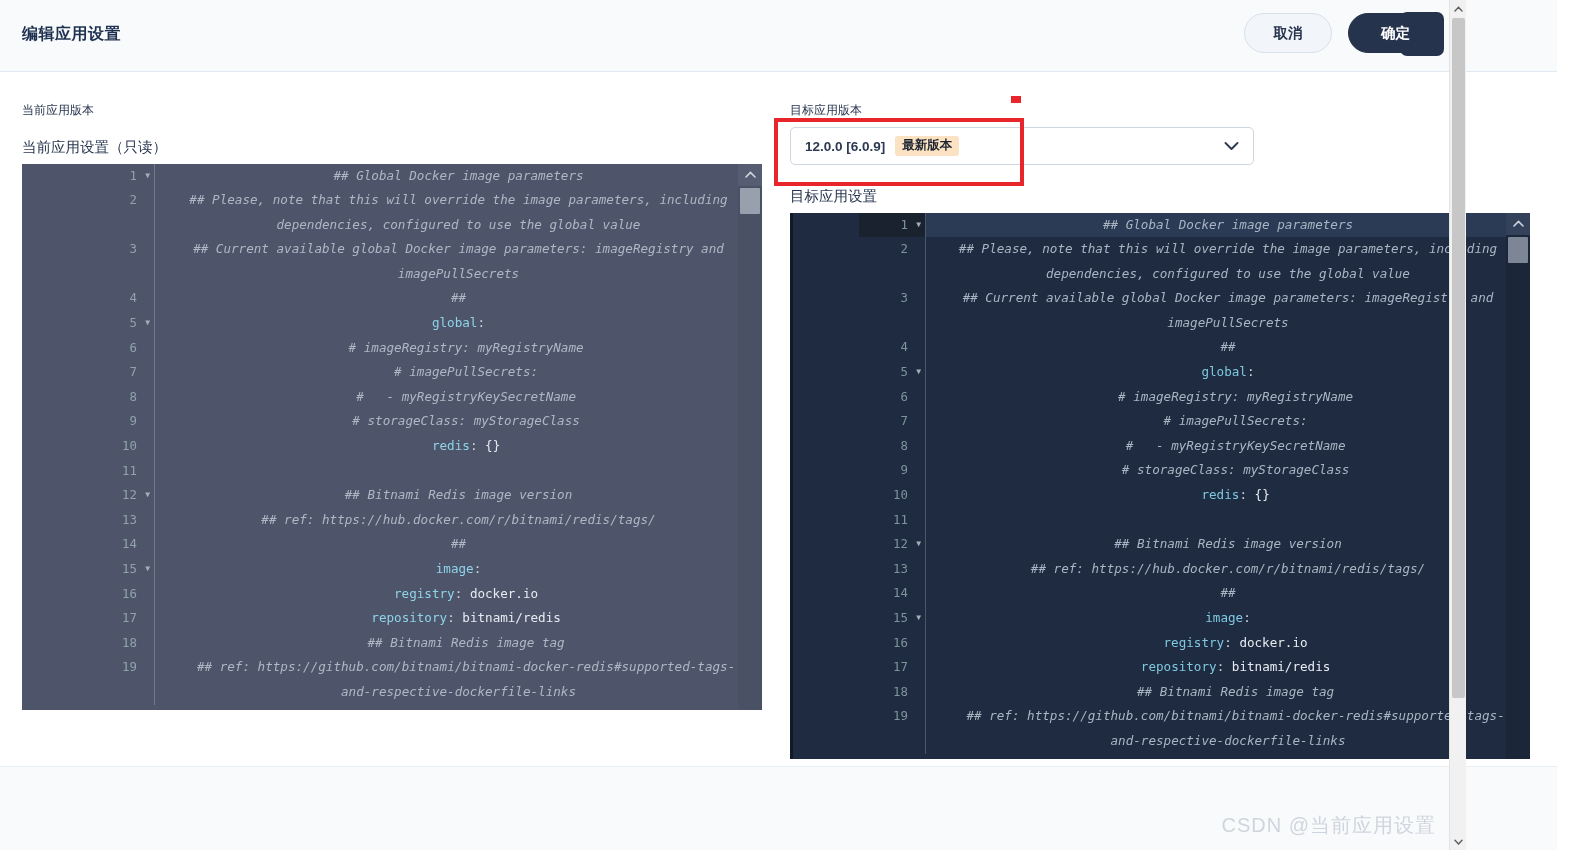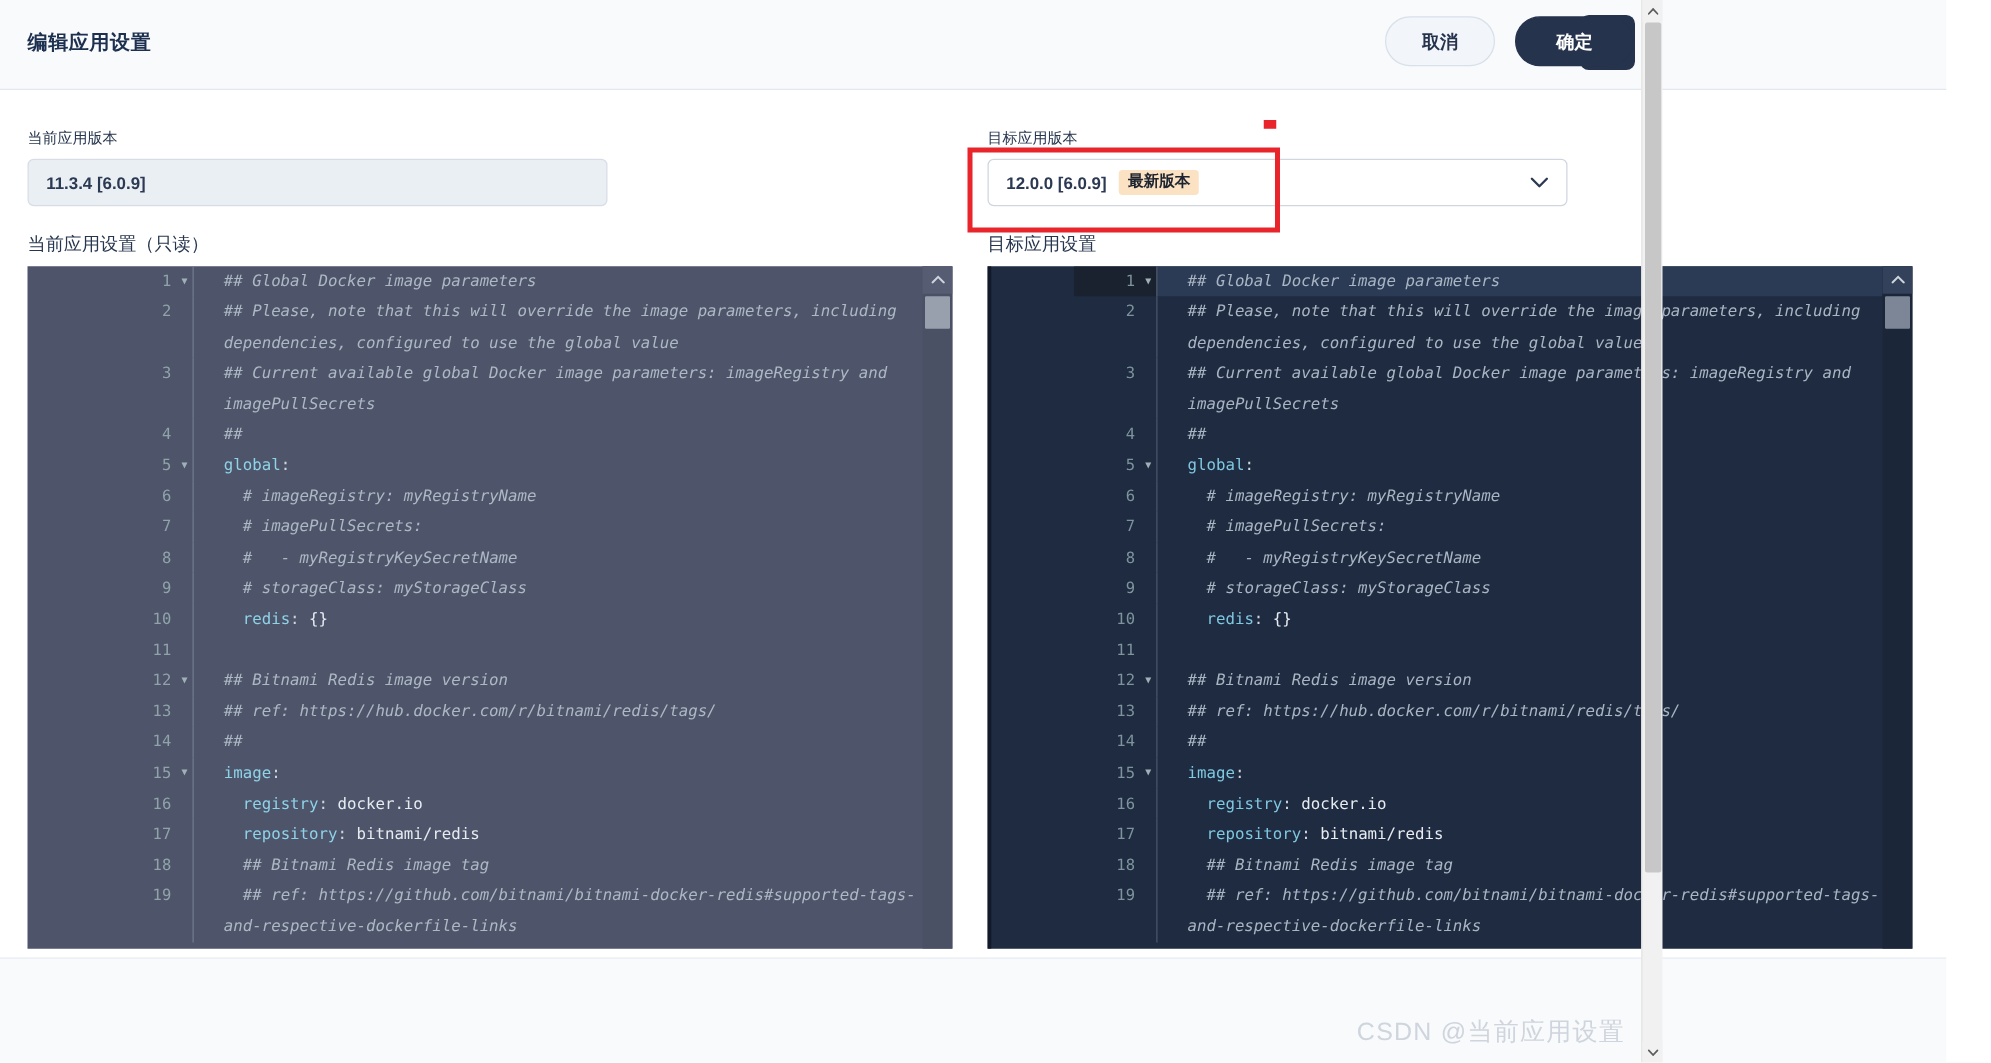--- a/index.html
+++ b/index.html
@@ -6,21 +6,21 @@
   html, body {
     margin: 0; padding: 0;
     width: 1593px; height: 850px;
     overflow: hidden;
     background: #ffffff;
     font-family: "Liberation Sans", "DejaVu Sans", sans-serif;
   }
 
   .page {
     position: relative;
-    width: 1330px;
+    width: 1466px;
     height: 850px;
     background: #ffffff;
   }
 
   
   .modal-header {
     position: absolute;
     left: 0; top: 0;
     width: 1557px;
     height: 72px;
@@ -192,20 +192,21 @@
   .ln.active-gut {
     background: #1a2230;
   }
 
   .code-line {
     position: relative;
     padding-left: 24px;
     white-space: pre-wrap;
     color: #cfd6de;
     line-height: 24.6px;
+    text-align: center;
   }
   .editor-left .code-line  { border-left: 1px solid #707a8e; }
   .editor-right .code-line { border-left: 1px solid #4b5668; }
   .code-line.active {
     background: #2c3b55;
   }
 
   .cm { color: #adb8c4; font-style: italic; }
   .editor-right .cm { color: #a9b5c3; }
   .key { color: #8fd3e8; }
@@ -349,23 +350,20 @@
       <svg width="19" height="19" viewBox="0 0 19 19">
         <path d="M3 3 L16 16 M16 3 L3 16" stroke="#ffffff" stroke-width="2" stroke-linecap="round"></path>
       </svg>
     </span>
   </button>
 
   <div class="modal-body">
 
     <div class="col col-left">
       <div class="field-label top">当前应用版本</div>
-      <div class="version-readonly">
-        <span>11.3.4 [6.0.9]</span>
-      </div>
 
       <div class="section-label">当前应用设置（只读）</div>
 
       <div class="editor editor-left">
         <div class="gutter"></div>
         <div class="code-area" id="code-left">
             <div class="row">
               <div class="ln">1<span class="fold">▼</span></div>
               <div class="code-line" style="flex: 1 1 auto;"><span class="cm">## Global Docker image parameters</span></div>
             </div>

